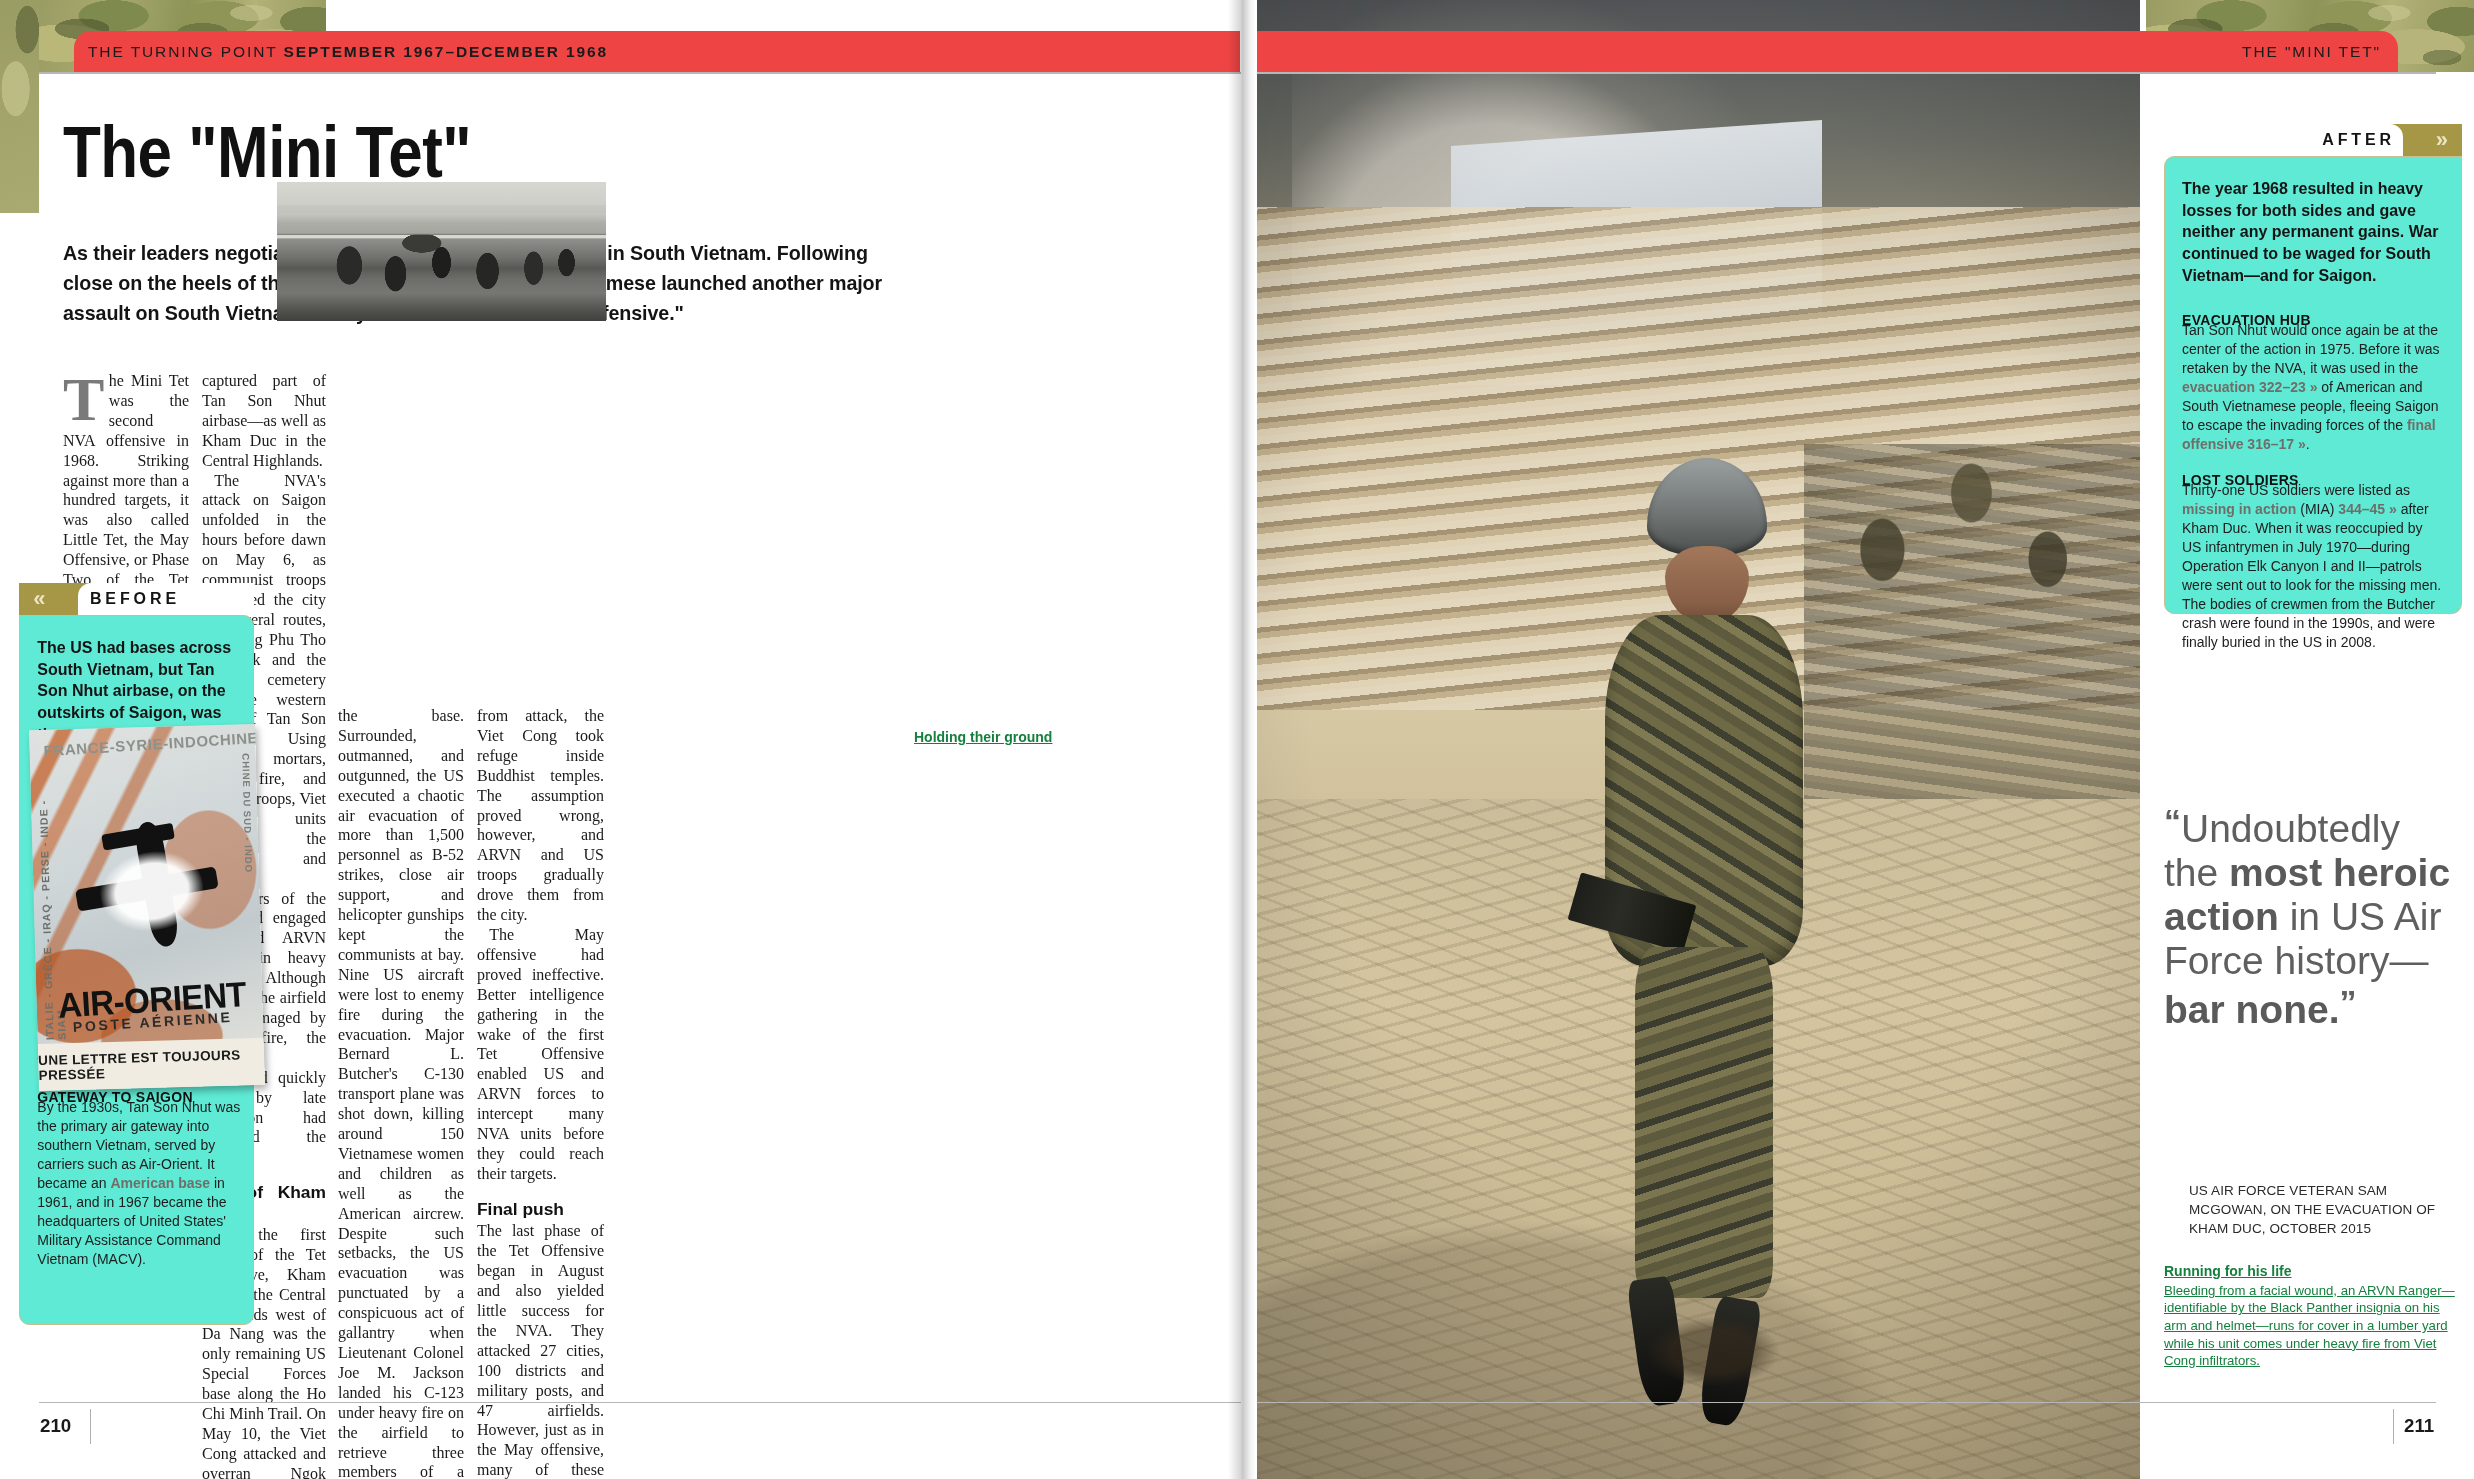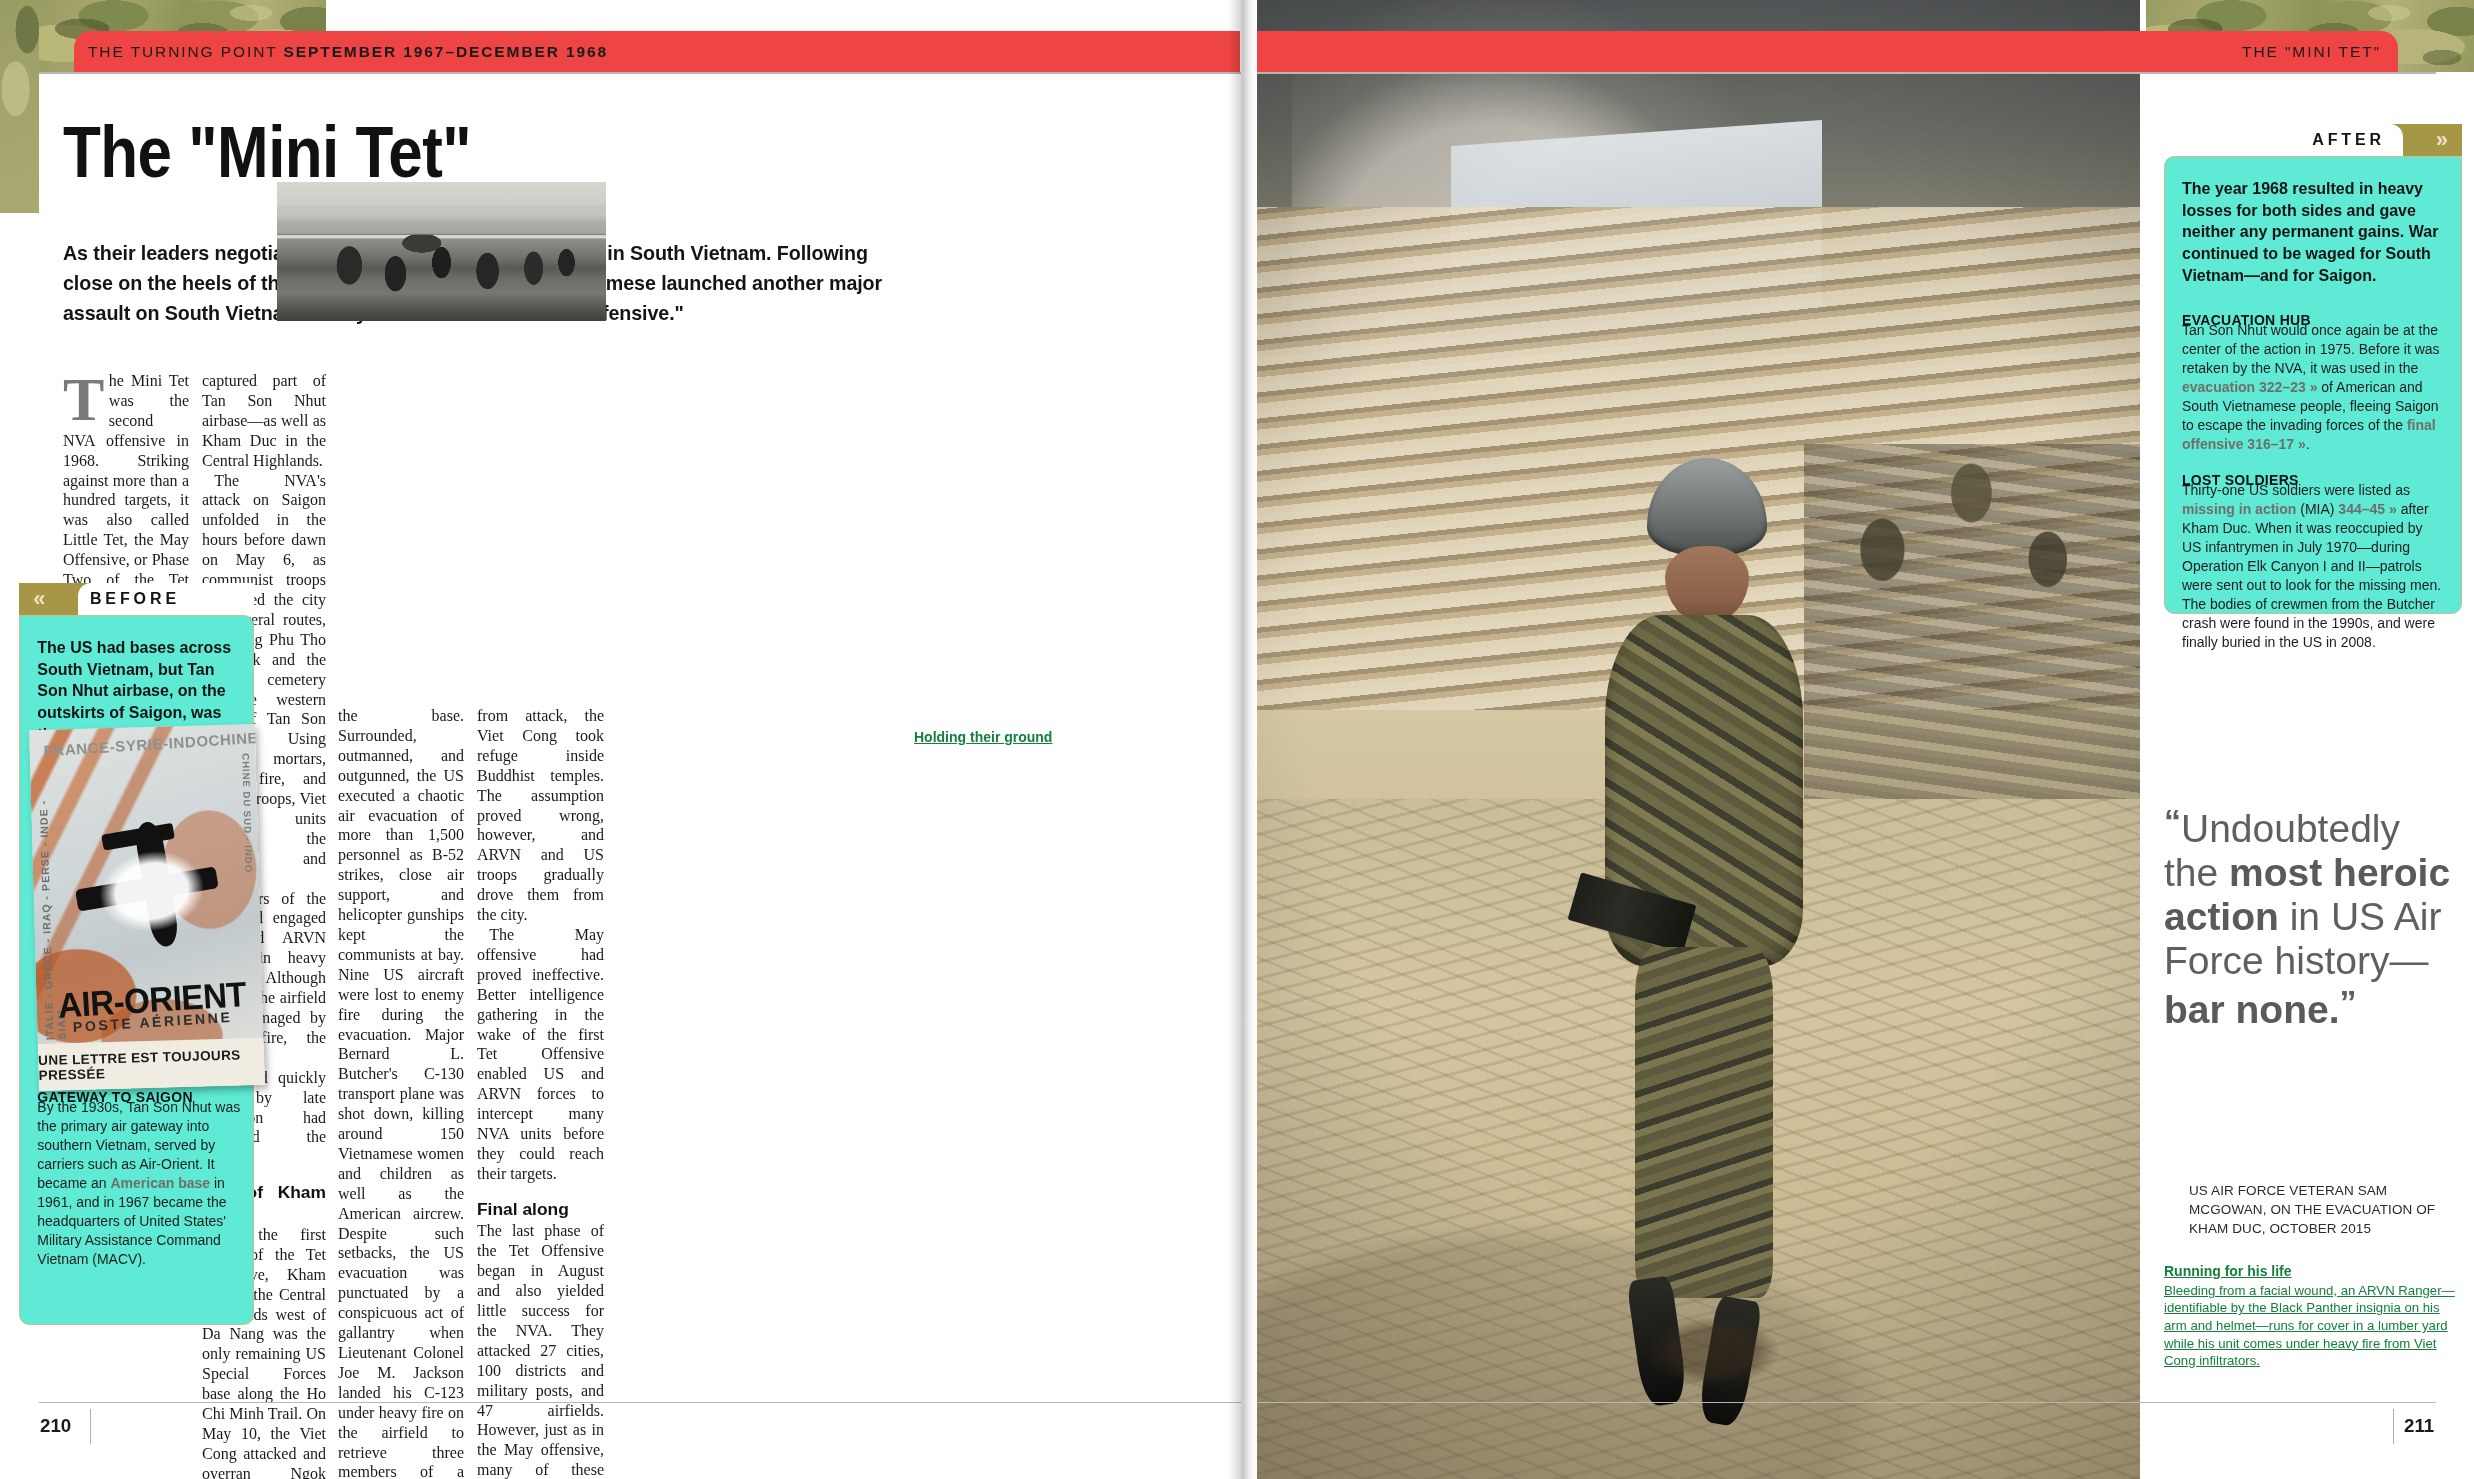--- a/index.html
+++ b/index.html
@@ -221,21 +221,21 @@
   }
   .poster .pright {
     position:absolute; right: 2%; top: 8%; height: 50%;
     writing-mode: vertical-rl;
     font-size: 9.7px; font-weight: 700; letter-spacing: 0.9px; color: #7b7d78;
   }
 
   
   #after-tab { left: 2164px; top: 124px; width: 298px; height: 32px; }
   #after-tab .tab-bar { background: #a59746; }
-  #after-tab .tab-plate { left: 0; right: 59px; border-top-right-radius: 13px; padding-right: 18px; justify-content: flex-end; }
+  #after-tab .tab-plate { left: 0; right: 59px; border-top-right-radius: 13px; padding-right: 8px; justify-content: flex-end; }
   #after-tab .chev { right: 14px; }
 
   #after-panel { left: 2164px; top: 156px; width: 298px; height: 458px; border-top-right-radius: 0; }
 
   
   .pullquote {
     position: absolute; left: 2164px; top: 802px; width: 298px;
     font-size: 39px; line-height: 1.13; color: #5f5f5f; font-weight: 300;
   }
   .pullquote b { font-weight: 700; color: #5a5a5a; }
@@ -408,21 +408,21 @@
   </div>
 
   <div class="col" id="col3">
     <p>the base. Surrounded, outmanned, and outgunned, the US executed a chaotic air evacuation of more than 1,500 personnel as B-52 strikes, close air support, and helicopter gunships kept the communists at bay. Nine US aircraft were lost to enemy fire during the evacuation. Major Bernard L. Butcher's C-130 transport plane was shot down, killing around 150 Vietnamese women and children as well as the American aircrew. Despite such setbacks, the US evacuation was punctuated by a conspicuous act of gallantry when Lieutenant Colonel Joe M. Jackson landed his C-123 under heavy fire on the airfield to retrieve three members of a combat control team who had been left behind. He was awarded the Medal of Honor for this heroic action.</p>
 
   </div>
 
   <div class="col" id="col4">
     <p>from attack, the Viet Cong took refuge inside Buddhist temples. The assumption proved wrong, however, and ARVN and US troops gradually drove them from the city.</p>
     <p>The May offensive had proved ineffective. Better intelligence gathering in the wake of the first Tet Offensive enabled US and ARVN forces to intercept many NVA units before they could reach their targets.</p>
-    <div class="subhead">Final along</div>
+    <div class="subhead">Final push</div>
     <p>The last phase of the Tet Offensive began in August and also yielded little success for the NVA. They attacked 27 cities, 100 districts and military posts, and 47 airfields. However, just as in the May offensive, many of these attempts were short-lived. At the end of 1968, both sides had gained little from the offensives, and at the expense of great loss of life.</p>
   </div>
 
   <div class="caption" id="cap-holding">
     <span class="cap-title">Holding their ground</span>
   </div>
 
   <div class="tab-wrap" id="before-tab">
     <div class="tab-bar"></div>
     <div class="chev">«</div>

